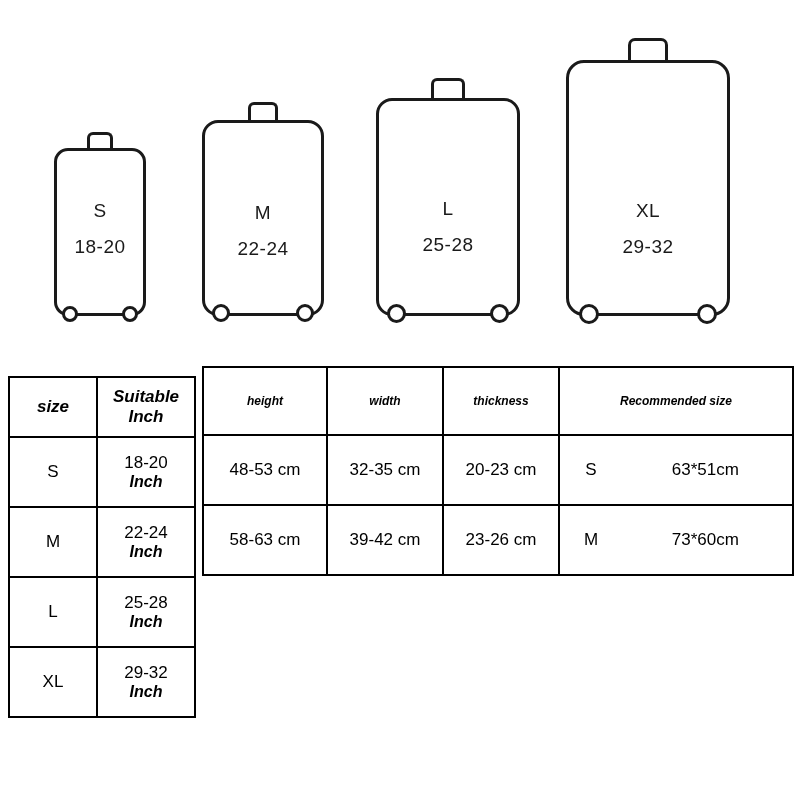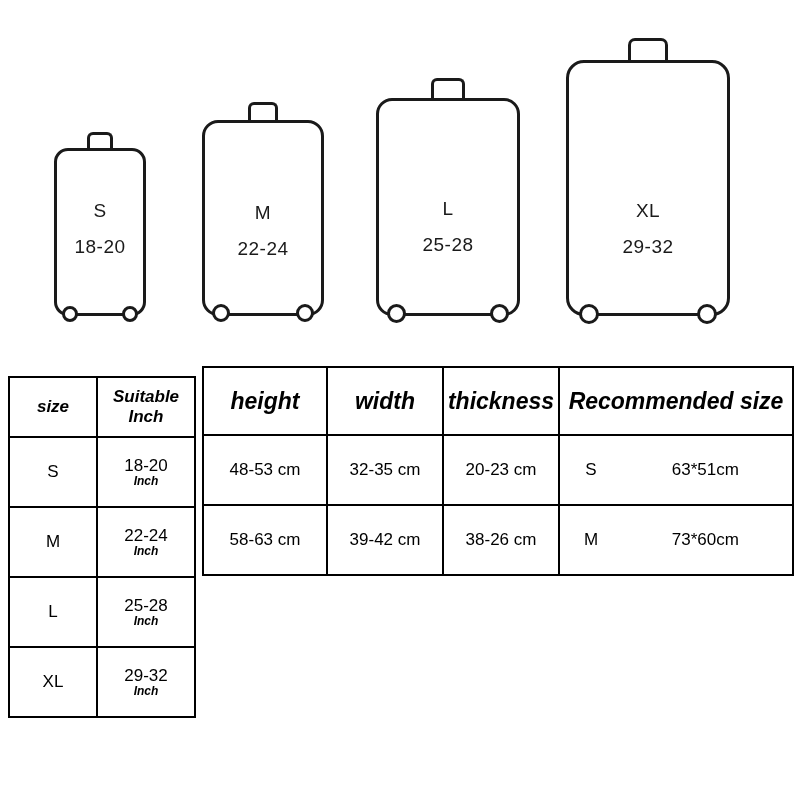--- a/index.html
+++ b/index.html
@@ -151,42 +151,42 @@
   #size-table td {
     height: 68px;
   }
   .inch-cell .num {
     display: block;
     font-size: 17px;
     line-height: 1.15;
   }
   .inch-cell .unit {
     display: block;
-    font-size: 12px;
+    font-size: 16px;
     font-style: italic;
     font-weight: bold;
     line-height: 1.1;
   }
 
   
   #dim-table {
     position: absolute;
     left: 202px;
     top: 0;
     width: 590px;
   }
   #dim-table col.d1 { width: 124px; }
   #dim-table col.d2 { width: 116px; }
   #dim-table col.d3 { width: 116px; }
   #dim-table col.d4 { width: 234px; }
   #dim-table th {
     height: 66px;
     font-weight: bold;
     font-style: italic;
-    font-size: 23px;
+    font-size: 12px;
   }
   #dim-table td {
     height: 68px;
     font-size: 17px;
   }
   .rec-cell {
     position: relative;
     text-align: left;
   }
   .rec-cell .rec-label {
@@ -308,21 +308,21 @@
         <td>32-35 cm</td>
         <td>20-23 cm</td>
         <td class="rec-cell">
           <span class="rec-label">S</span>
           <span class="rec-val">63*51cm</span>
         </td>
       </tr>
       <tr>
         <td>58-63 cm</td>
         <td>39-42 cm</td>
-        <td>38-26 cm</td>
+        <td>23-26 cm</td>
         <td class="rec-cell">
           <span class="rec-label">M</span>
           <span class="rec-val">73*60cm</span>
         </td>
       </tr>
     </tbody>
   </table>
 
 </div>
 

